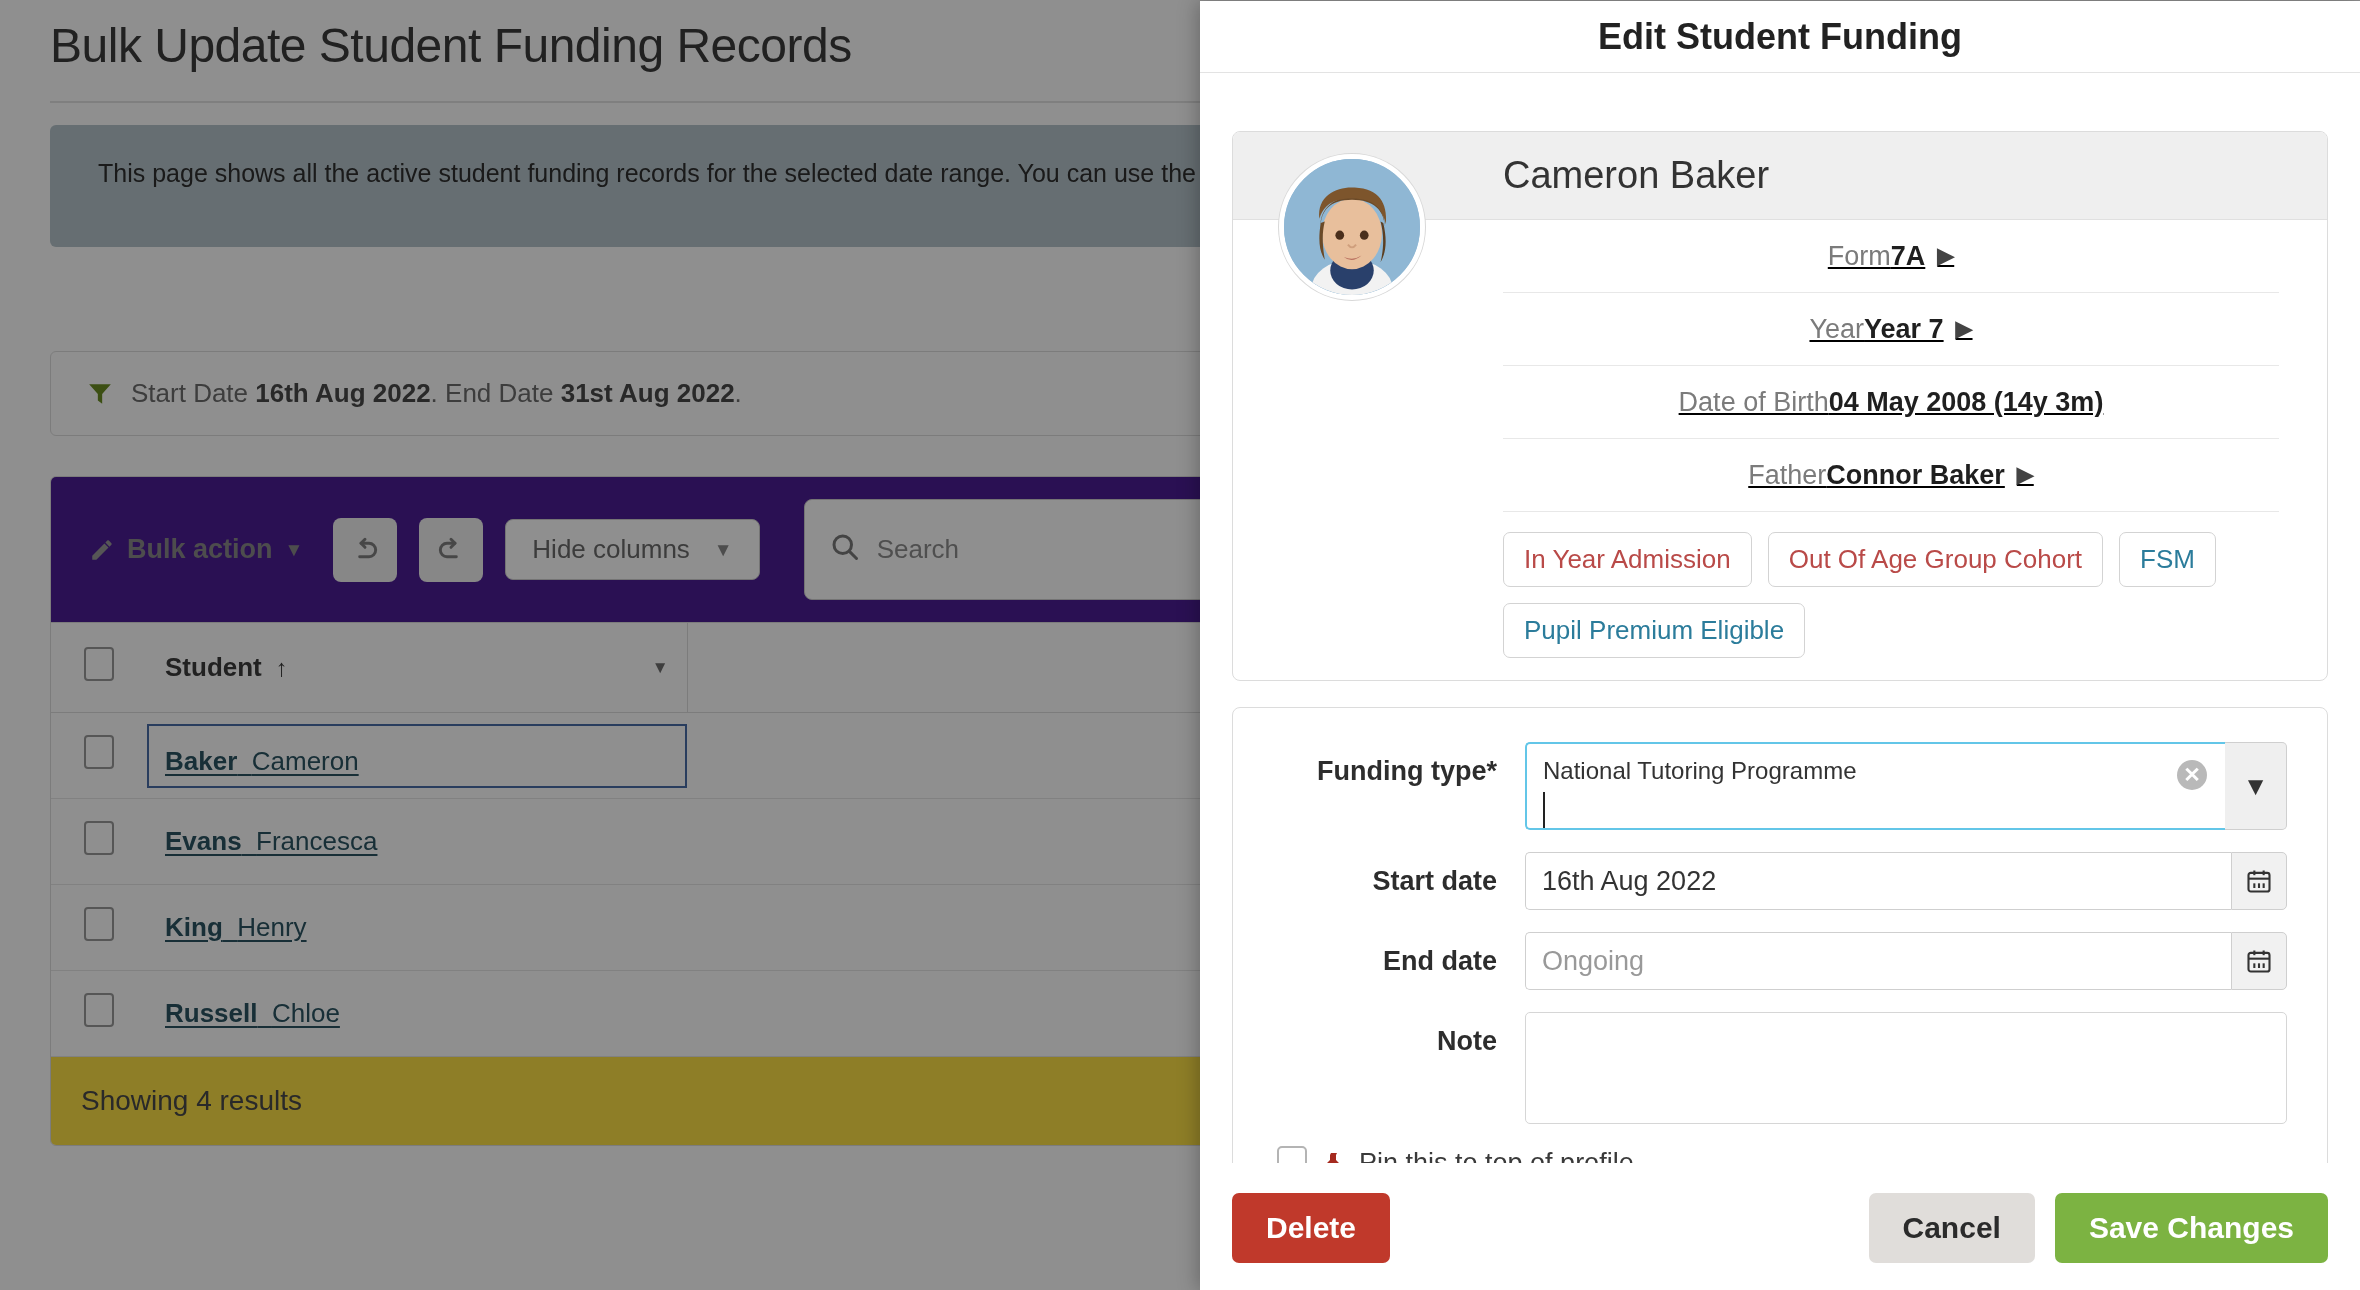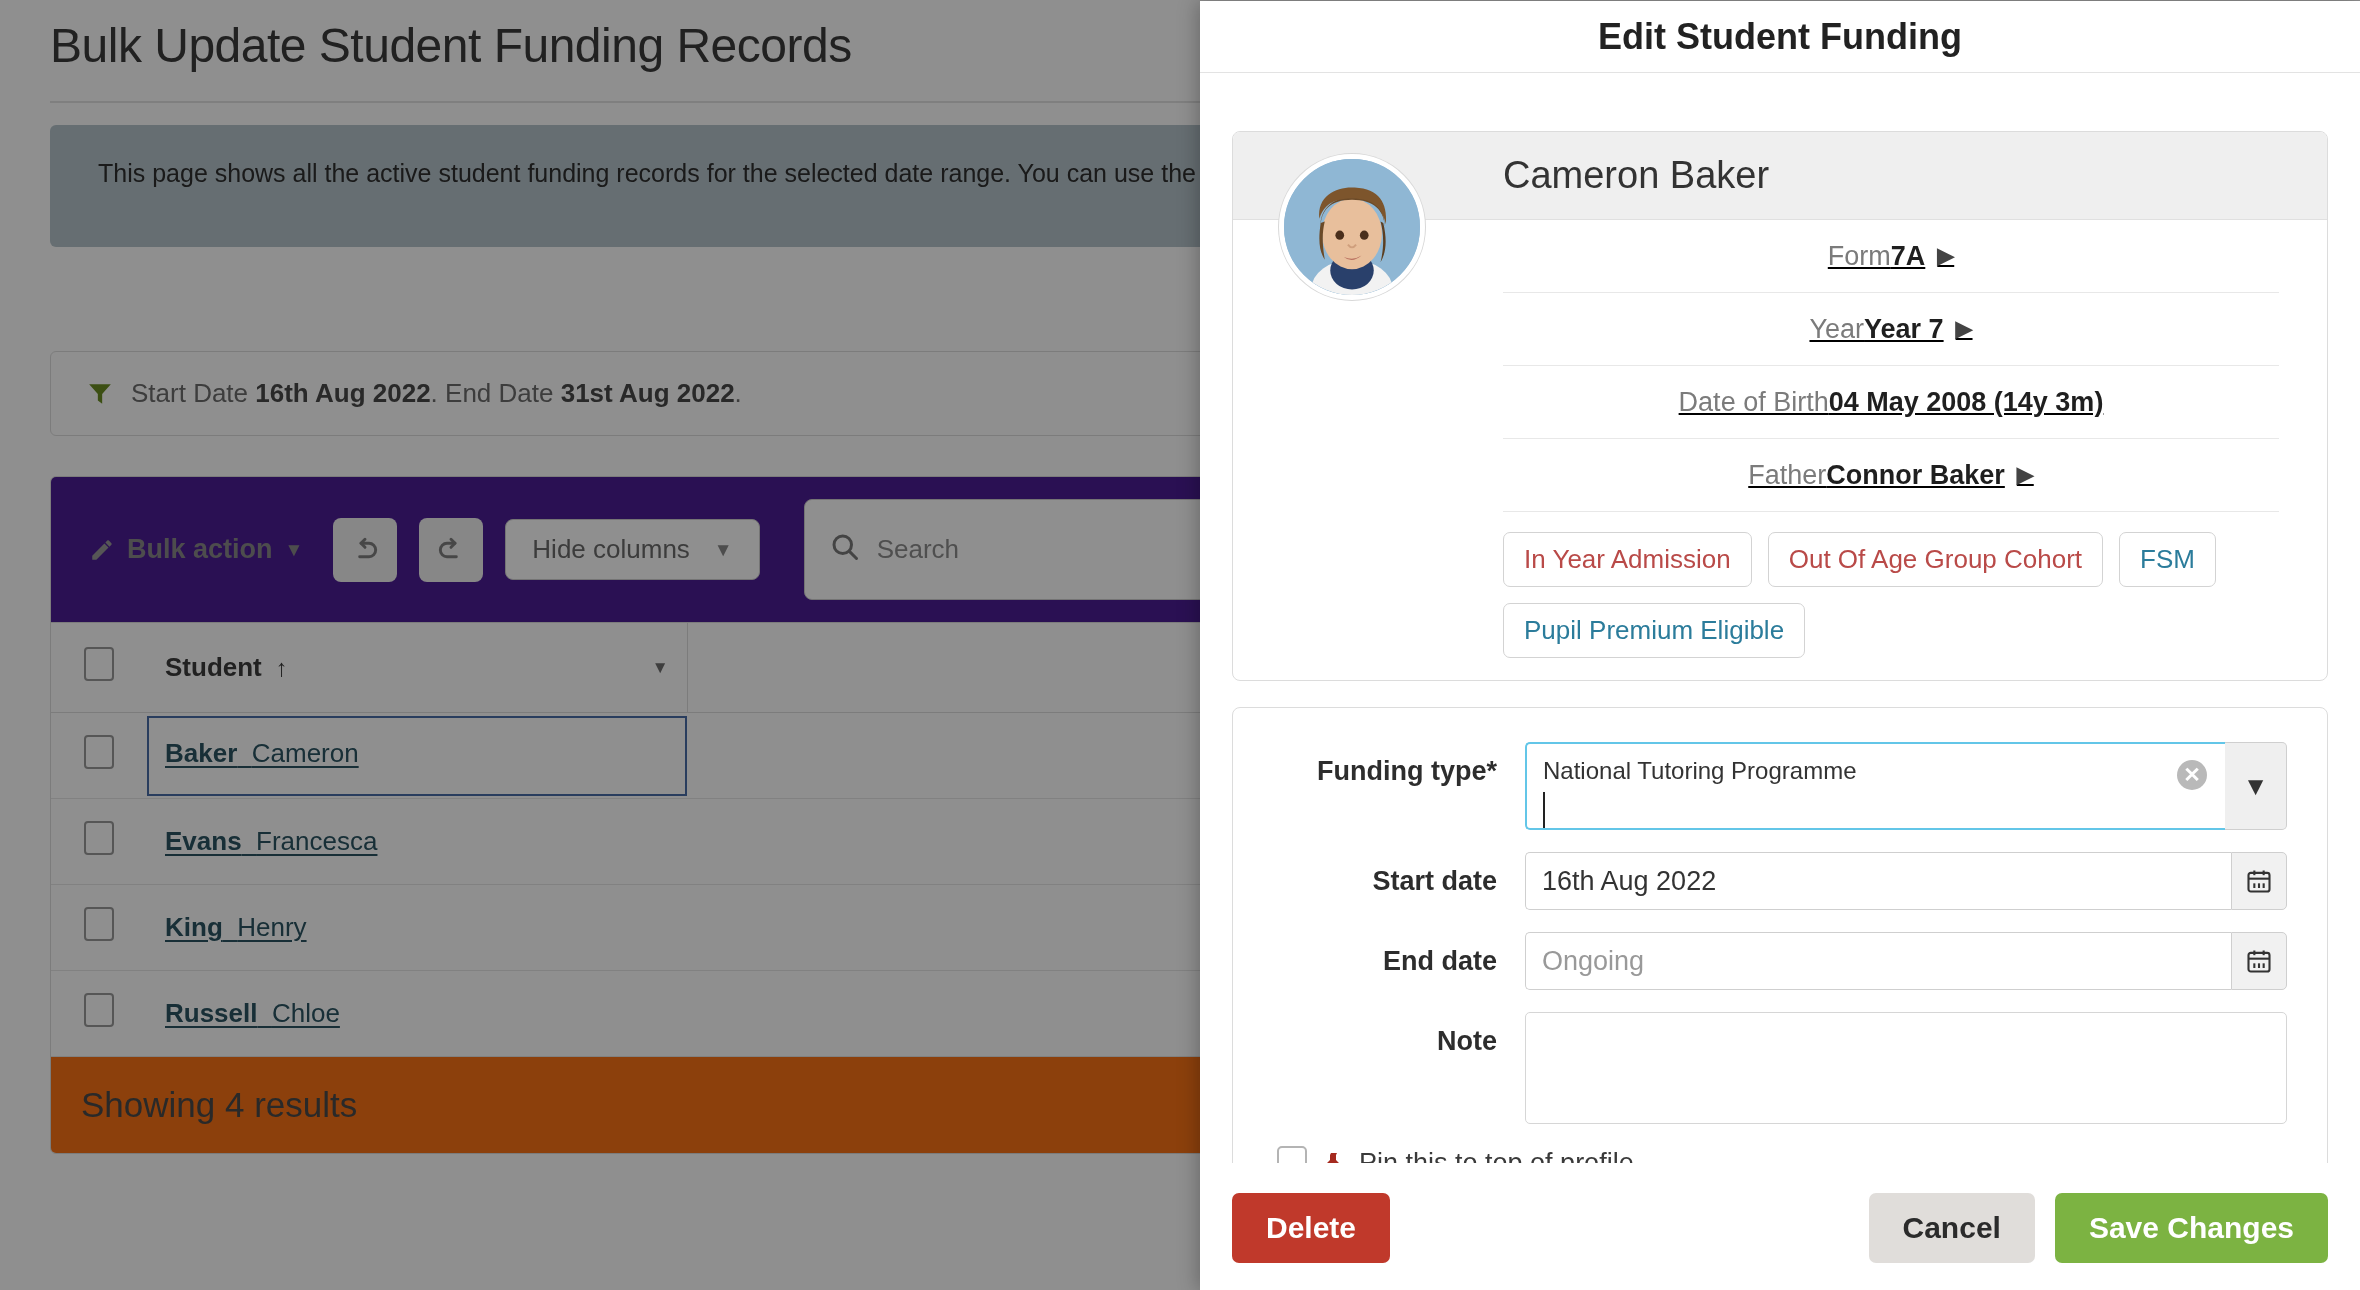--- a/index.html
+++ b/index.html
@@ -156,27 +156,27 @@
     text-decoration: underline;
     text-underline-offset: 4px;
   }
   .student-link b { font-weight: 700; }
   .cell-selected {
     outline: 2px solid #4a6ea8;
     outline-offset: -2px;
     display: block;
     margin: -22px -18px;
     padding: 22px 18px;
-    height: 80px;
+    height: 64px;
   }
   .results-row {
     padding: 28px 30px;
-    font-size: 35px;
+    font-size: 28px;
     color: #4a4a4a;
-    background: #f97316;
+    background: #fde047;
   }
 
   
   .dim {
     position: absolute;
     inset: 0;
     background: rgba(0,0,0,0.44);
     z-index: 50;
   }
 

